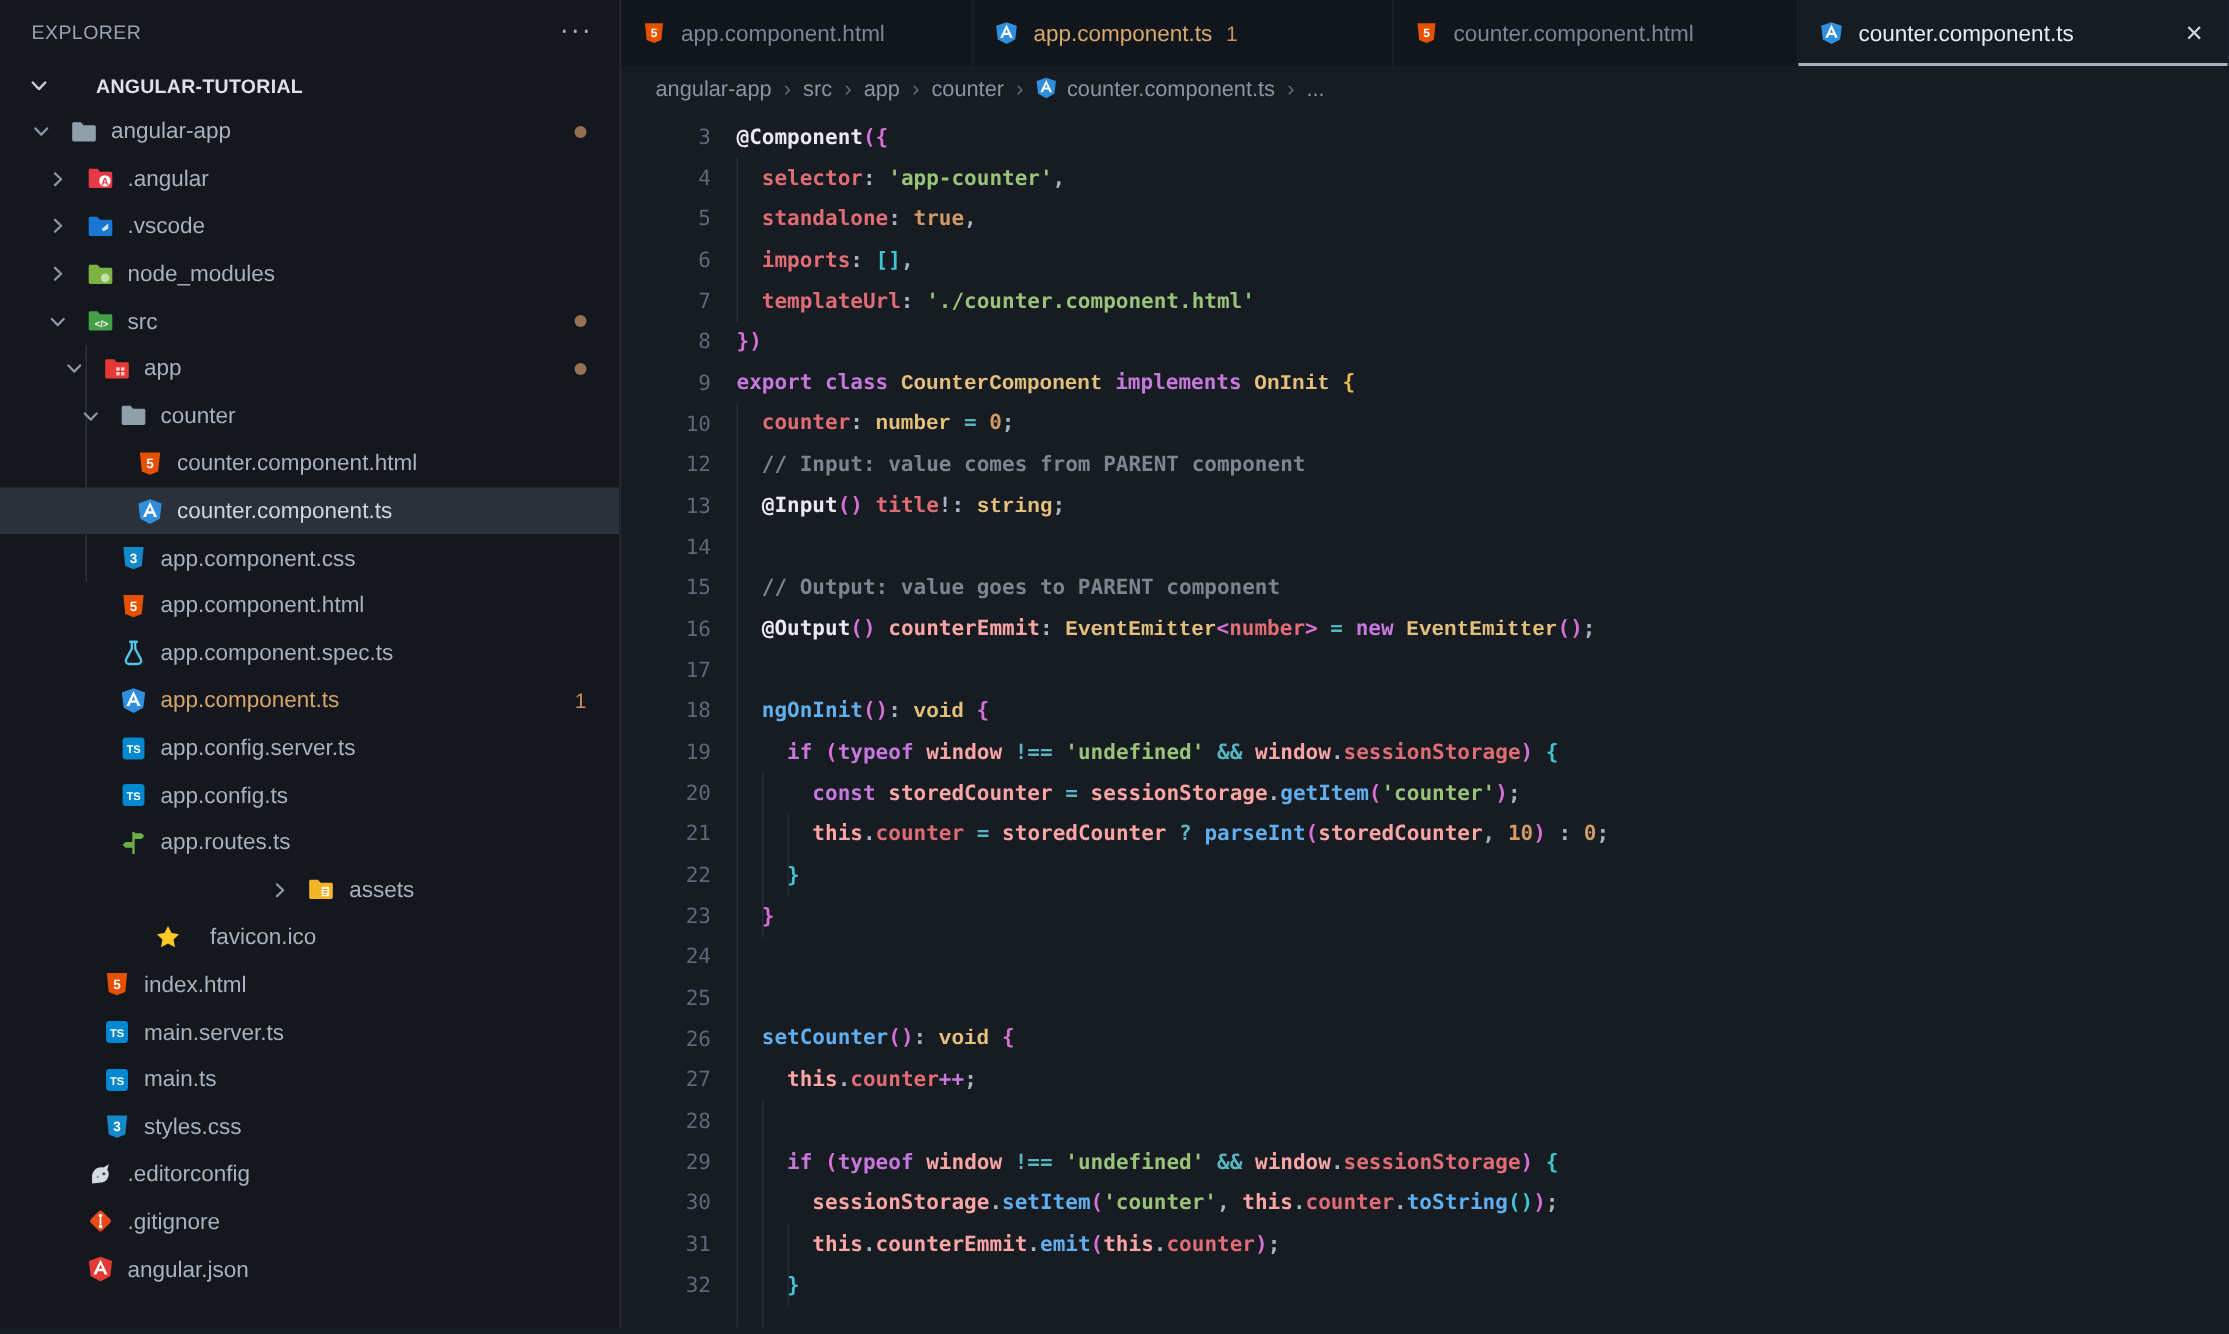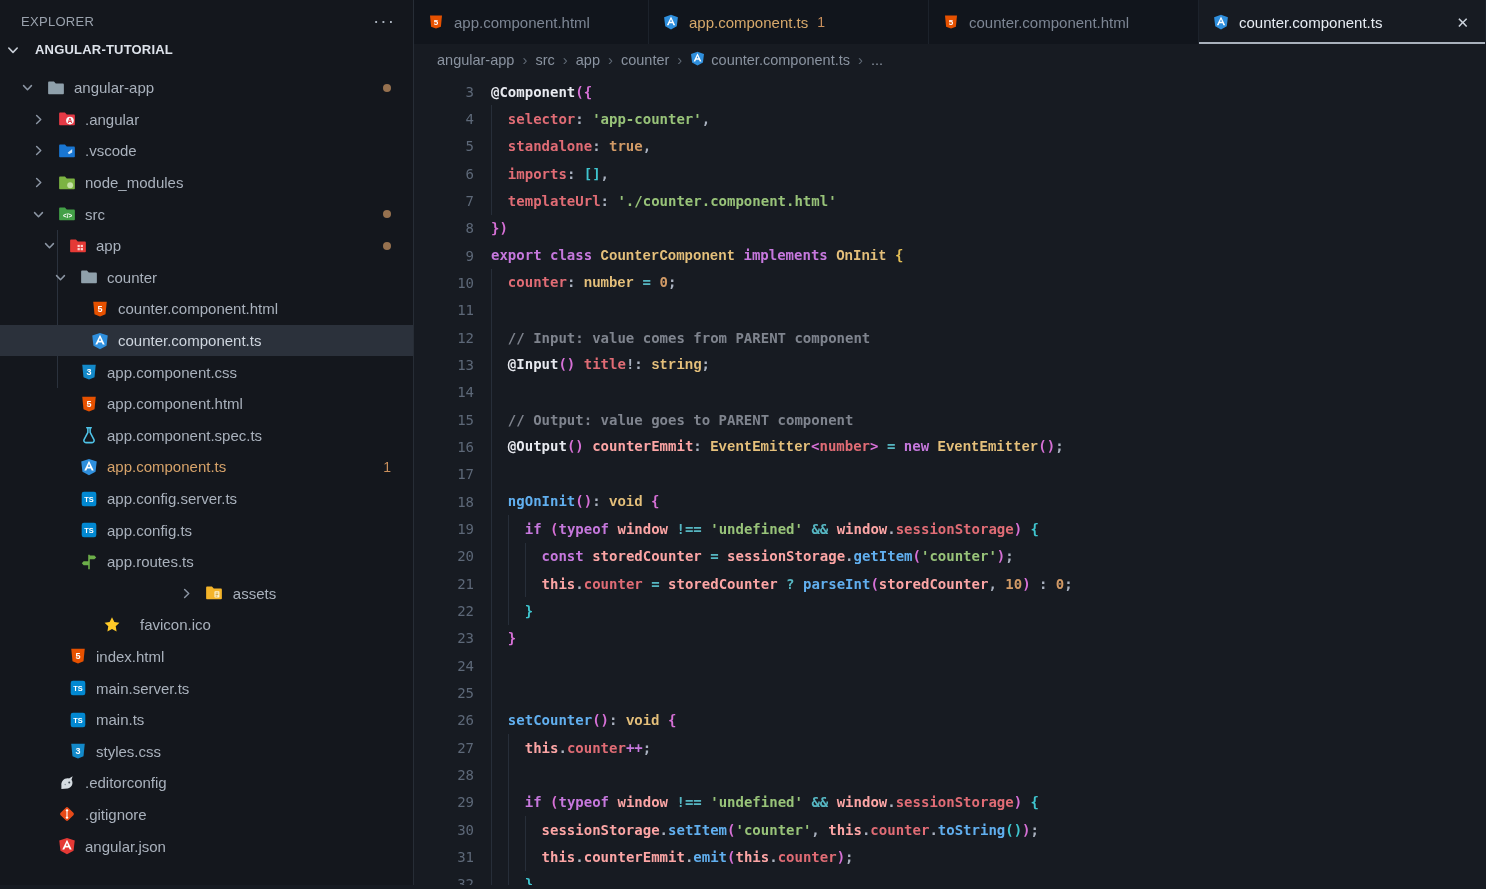--- a/index.html
+++ b/index.html
@@ -18,22 +18,22 @@
     border-right:1px solid #272d36;
     display:flex; flex-direction:column; overflow:hidden;
   }
   .sb-header {
     height:42px; flex-shrink:0; display:flex; align-items:center;
     justify-content:space-between; padding:0 18px 0 21px;
     color:#9aa2ad; font-size:13px; letter-spacing:.3px;
   }
   .sb-more { color:#aab2bd; font-size:19px; line-height:10px; cursor:pointer; letter-spacing:1px; }
   .section-header {
-    height:30px; flex-shrink:0; display:flex; align-items:flex-start;
-    padding-left:5px; gap:4px;
+    height:30px; flex-shrink:0; display:flex; align-items:center;
+    padding-left:18px; gap:20px;
     color:#dde2ea; font-weight:bold; font-size:13px; letter-spacing:.2px;
   }
   .tree { flex:1; position:relative; overflow:hidden; }
   .tree-guide { position:absolute; width:1px; background:#2b323d; }
   .tree-row {
     height:31.6px; display:flex; align-items:center; position:relative;
     cursor:pointer;
   }
   .tree-row.selected { background:#2b313b; }
   .chev { width:26px; flex-shrink:0; display:flex; align-items:center; }
@@ -530,24 +530,20 @@
         </div>
         <div class="code-line">
           <span class="gutter">9</span>
           <span class="code"><span class="tk-k">export</span><span class="tk-w"> </span><span class="tk-k">class</span><span class="tk-w"> </span><span class="tk-t">CounterComponent</span><span class="tk-w"> </span><span class="tk-k">implements</span><span class="tk-w"> </span><span class="tk-t">OnInit</span><span class="tk-w"> </span><span class="tk-b1">{</span></span>
         </div>
         <div class="code-line">
           <span class="gutter">10</span>
           <span class="code"><span class="tk-w">  </span><span class="tk-p">counter</span><span class="tk-w">: </span><span class="tk-t">number</span><span class="tk-w"> </span><span class="tk-o">=</span><span class="tk-w"> </span><span class="tk-n">0</span><span class="tk-w">;</span></span>
         </div>
         <div class="code-line">
-          <span class="gutter">11</span>
-          <span class="code"></span>
-        </div>
-        <div class="code-line">
           <span class="gutter">12</span>
           <span class="code"><span class="tk-w">  </span><span class="tk-c">// Input: value comes from PARENT component</span></span>
         </div>
         <div class="code-line">
           <span class="gutter">13</span>
           <span class="code"><span class="tk-w">  </span><span class="tk-d">@Input</span><span class="tk-b2">()</span><span class="tk-w"> </span><span class="tk-p">title</span><span class="tk-w">!: </span><span class="tk-t">string</span><span class="tk-w">;</span></span>
         </div>
         <div class="code-line">
           <span class="gutter">14</span>
           <span class="code"></span>

